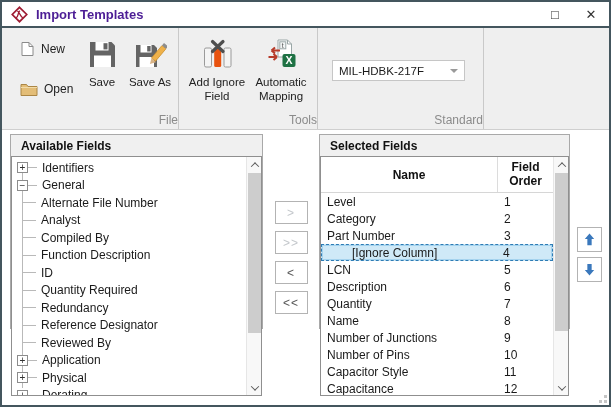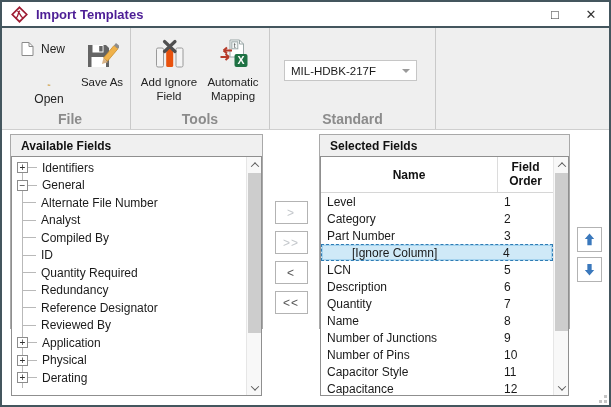--- a/index.html
+++ b/index.html
@@ -15,26 +15,26 @@
   .app-logo { width:17px; height:17px; margin-right:8px; flex:0 0 auto; }
   .title { font-size:13px; font-weight:bold; color:#4c1d95; flex:1; }
   .winbtn { width:36px; height:24px; display:flex; align-items:center; justify-content:center;
     font-size:13px; color:#333; cursor:default; }
   
   .ribbon { height:102px; background:#efefef; border-bottom:1px solid #cfcfcf;
     display:flex; flex:0 0 auto;padding-left:8px; }
   .rgroup { position:relative; border-right:1px solid #c9c9c9; padding:5px 4px 16px 6px;
     display:flex; align-items:flex-start; }
   .rgroup.fill { flex:1; border-right:none; }
-  .glabel { position:absolute; bottom:2px; left:0; right:0; text-align:center;
-    color:#8b8b8b; font-weight:bold; font-size:14px; }
+  .glabel { position:absolute; bottom:2px; left:0; right:0; text-align:right;
+    color:#8b8b8b; font-weight:normal; font-size:12px; }
   .smallcol { display:flex; flex-direction:column; width:62px; padding-top:5px; }
   .sbtn { display:flex; align-items:center; gap:6px; font-size:12px; color:#222;
     height:22px; padding-left:4px; cursor:default; }
-  .sbtn + .sbtn { margin-top:24px;flex-direction:column; }
+  .sbtn + .sbtn { margin-top:18px; }
   .lbtn { display:flex; flex-direction:column; align-items:center; width:48px;
     font-size:11.5px; line-height:1.18; text-align:center; color:#222;
     padding-top:3px; cursor:default; }
   .lbtn .bicon { height:36px; display:flex; align-items:center; justify-content:center; margin-bottom:4px; }
   .lbtn.wide { width:64px; }
   .std-dd { margin:27px 14px 0 8px; width:148px; height:21px; background:#fff;
     border:1px solid #c6c6c6; display:flex; align-items:center; padding:0 6px;
     font-size:11.5px; color:#1a1a1a; }
   .std-dd .ddtext { flex:1; }
   .dd-arrow { width:0; height:0; border-left:4px solid transparent; border-right:4px solid transparent;
@@ -130,20 +130,31 @@
         <div class="sbtn">
           <svg width="18" height="14" viewBox="0 0 18 14">
             <path d="M1 2.5 h5.5 l1.5 2 H17 v9 H1 z" fill="#e3bd77" stroke="#ab8645"></path>
             <path d="M1 5.5 h16" stroke="#f2dba8" stroke-width="1"></path>
           </svg>
           <span>Open</span>
         </div>
       </div>
       <div class="lbtn">
         <span class="bicon">
+          <svg width="31" height="31" viewBox="0 0 31 31">
+            <path d="M3 3 h21.5 l3.5 3.5 V28 H3 z" fill="#646464"></path>
+            <rect x="8.5" y="3" width="13" height="8.5" fill="#fff"></rect>
+            <rect x="16.5" y="4.2" width="4" height="6.2" fill="#646464"></rect>
+            <rect x="7" y="16.5" width="17" height="11.5" fill="#fff"></rect>
+          </svg>
+        </span>
+        <span>Save</span>
+      </div>
+      <div class="lbtn">
+        <span class="bicon">
           <svg width="33" height="31" viewBox="0 0 33 31">
             <path d="M2 6 h18 l3 3 V28 H2 z" fill="#646464"></path>
             <rect x="6.5" y="6" width="11" height="7.5" fill="#fff"></rect>
             <rect x="13.2" y="7" width="3.4" height="5.5" fill="#646464"></rect>
             <rect x="5.5" y="18" width="14.5" height="10" fill="#fff"></rect>
             <path d="M17.5 19 L28 6.5 l4 3.2 L21.5 22.2 z" fill="#efb14a" stroke="#c98f2f" stroke-width="0.8"></path>
             <path d="M17.5 19 l-1.6 6 6-1.7 z" fill="#d9b386"></path>
             <path d="M28 6.5 l2-2.4 4 3.2 -2 2.4 z" fill="#8d8d8d"></path>
           </svg>
         </span>
@@ -221,20 +232,25 @@
     <span class="tlabel">Analyst</span>
   </div>
             <div class="trow child">
 
     <span class="tick"></span>
     <span class="tlabel">Compiled By</span>
   </div>
             <div class="trow child">
 
     <span class="tick"></span>
+    <span class="tlabel">Function Description</span>
+  </div>
+            <div class="trow child">
+
+    <span class="tick"></span>
     <span class="tlabel">ID</span>
   </div>
             <div class="trow child">
 
     <span class="tick"></span>
     <span class="tlabel">Quantity Required</span>
   </div>
             <div class="trow child">
 
     <span class="tick"></span>

